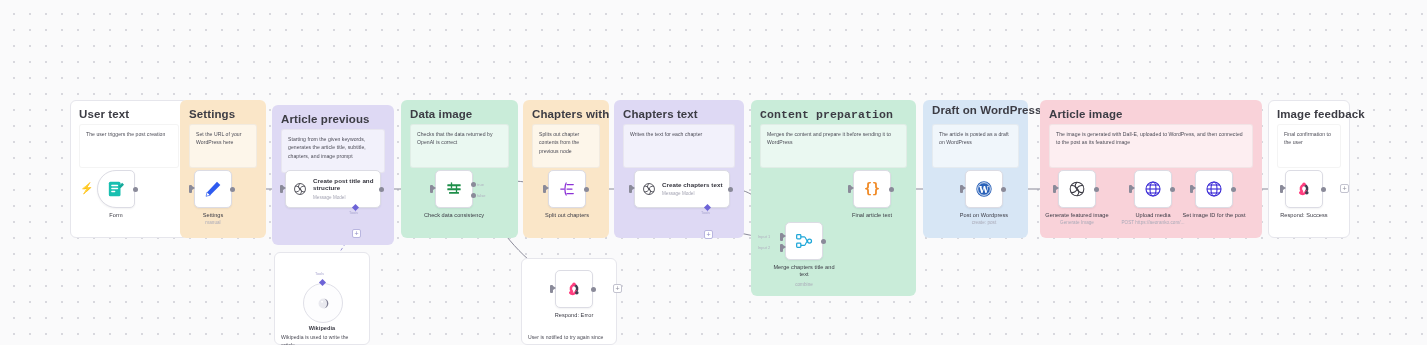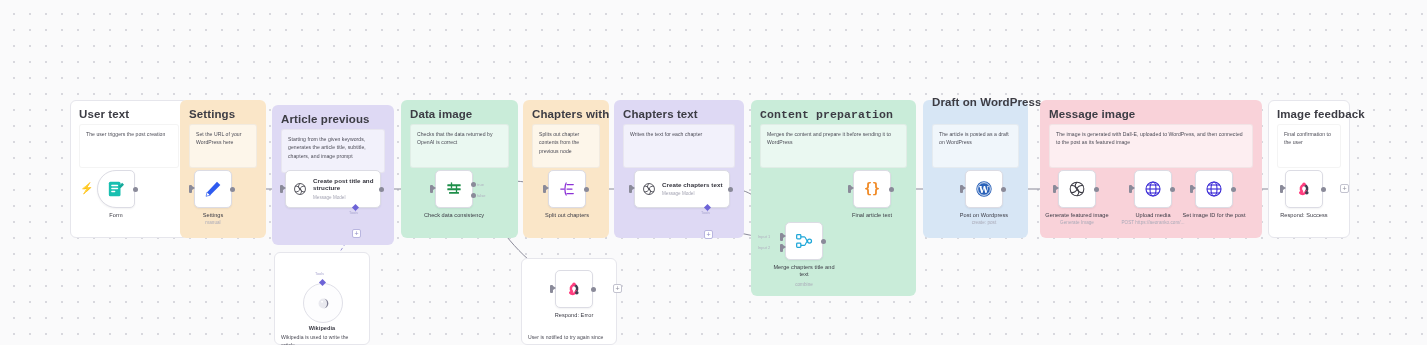--- a/index.html
+++ b/index.html
@@ -175,24 +175,24 @@
       <div class="section" style="left: 523px; top: 100px; width: 86px; height: 138px; background: rgb(250, 230, 200);"></div>
       <div class="section-title" style="left: 532px; top: 108px;">Chapters with</div>
       <div class="section-note" style="left: 532px; top: 124px; width: 68px; height: 44px;">Splits out chapter contents from the previous node</div>
       <div class="section" style="left: 614px; top: 100px; width: 130px; height: 138px; background: rgb(222, 217, 244);"></div>
       <div class="section-title" style="left: 623px; top: 108px;">Chapters text</div>
       <div class="section-note" style="left: 623px; top: 124px; width: 112px; height: 44px;">Writes the text for each chapter</div>
       <div class="section" style="left: 751px; top: 100px; width: 165px; height: 196px; background: rgb(201, 236, 217);"></div>
       <div class="section-title" style="left: 760px; top: 108px; font-family: Liberation Mono, monospace;">Content preparation</div>
       <div class="section-note" style="left: 760px; top: 124px; width: 147px; height: 44px;">Merges the content and prepare it before sending it to WordPress</div>
       <div class="section" style="left: 923px; top: 100px; width: 105px; height: 138px; background: rgb(215, 230, 245);"></div>
-      <div class="section-title" style="left: 932px; top: 96px;">Draft on WordPress</div>
+      <div class="section-title" style="left: 932px; top: 104px;">Draft on WordPress</div>
       <div class="section-note" style="left: 932px; top: 124px; width: 87px; height: 44px;">The article is posted as a draft on WordPress</div>
       <div class="section" style="left: 1040px; top: 100px; width: 222px; height: 138px; background: rgb(249, 210, 217);"></div>
-      <div class="section-title" style="left: 1049px; top: 108px;">Message image</div>
+      <div class="section-title" style="left: 1049px; top: 108px;">Article image</div>
       <div class="section-note" style="left: 1049px; top: 124px; width: 204px; height: 44px;">The image is generated with Dall-E, uploaded to WordPress, and then connected to the post as its featured image</div>
       <div class="section" style="left: 1268px; top: 100px; width: 82px; height: 138px; background: rgb(255, 255, 255); border: 1px solid rgb(230, 230, 236);"></div>
       <div class="section-title" style="left: 1277px; top: 108px;">Image feedback</div>
       <div class="section-note" style="left: 1277px; top: 124px; width: 64px; height: 44px;">Final confirmation to the user</div>
     </div>
   <div id="notes-host">
       <div class="section" style="left: 274px; top: 252px; width: 96px; height: 93px; background: rgb(255, 255, 255); border: 1px solid rgb(230, 230, 236);"></div>
       <div class="section-note" style="left: 281px; top: 333px; width: 82px; background: transparent; border: none; padding: 0px;">Wikipedia is used to write the article</div>
       <div class="section" style="left: 521px; top: 258px; width: 96px; height: 87px; background: rgb(255, 255, 255); border: 1px solid rgb(230, 230, 236);"></div>
       <div class="section-note" style="left: 528px; top: 333px; width: 82px; background: transparent; border: none; padding: 0px;">User is notified to try again since</div>

